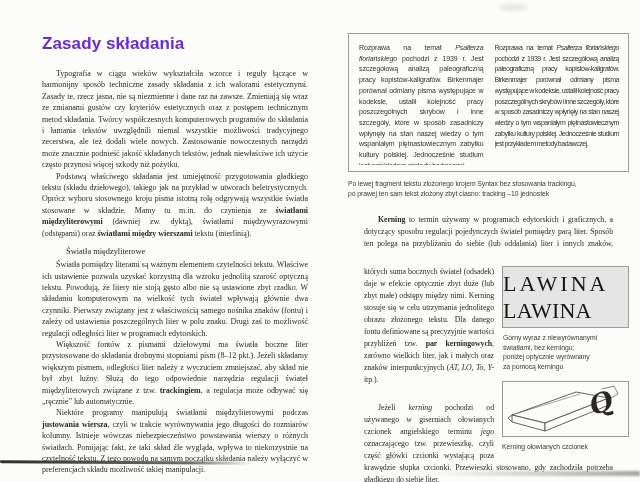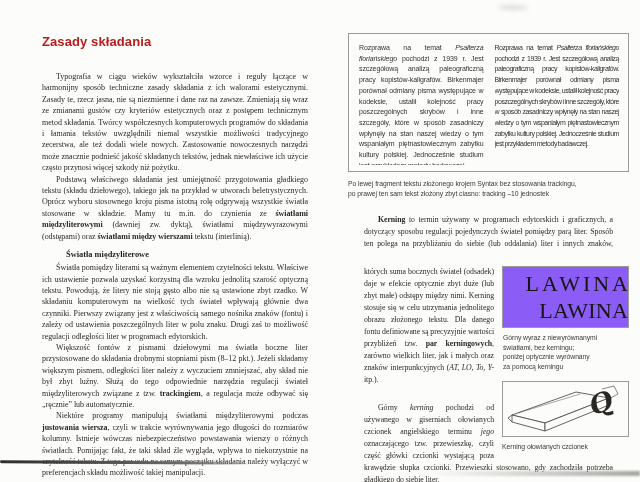--- a/index.html
+++ b/index.html
@@ -10,28 +10,28 @@
     color:#2c2825;
     overflow:hidden;
     position:relative;
   }
   #scan{position:absolute;inset:0;width:640px;height:482px;background:#fcfcfa;}
 
   
   .left-page{position:absolute;left:42px;top:34px;width:266px;}
   .page-title{
     font-family:"Liberation Sans", sans-serif;
-    font-weight:bold;font-size:13px;letter-spacing:.1px;
-    color:#b91c1c;margin:0 0 22px 0;
+    font-weight:bold;font-size:17px;letter-spacing:.1px;
+    color:#6d28d9;margin:0 0 14px 0;
   }
   .body-text{font-size:8px;line-height:11.4px;text-align:justify;letter-spacing:-.03px;hyphens:auto;}
   .body-text p.para{margin:0;}
   .body-text p.indent{text-indent:14px;}
   .subheading{
-    font-size:8.4px;font-weight:bold;margin:8px 0 3px 0;color:#241f1c;padding-left:24px;
+    font-size:8.4px;font-weight:normal;margin:8px 0 3px 0;color:#241f1c;padding-left:24px;
   }
   .st-b{font-weight:bold;}
   .st-i{font-style:italic;}
 
   
   .right-page{position:absolute;left:348px;top:33px;width:281px;}
   .track-box{
     box-sizing:border-box;border:1px solid #9b9b98;background:#fcfcfa;
     height:139px;display:flex;gap:11px;padding:9px 9px 6px 10px;
   }
@@ -49,22 +49,22 @@
   .track-caption{margin-top:7px;}
 
   .kern-flow{margin-top:11px;font-size:7.8px;line-height:12px;text-align:justify;letter-spacing:-.05px;hyphens:auto;}
   .kern-flow p.para{margin:16px;}
   .kern-flow p.indent{text-indent:14px;}
   .jlast{text-align-last:justify;}
 
   .fig-col{float:right;width:127px;margin-left:8px;margin-bottom:2px;}
   .lawina-box{
     box-sizing:border-box;border:1px solid #9b9b98;height:62px;
-    display:flex;flex-direction:column;justify-content:center;align-items:flex-end;
-    font-family:"Liberation Serif", serif;color:#181512;background:#8b5cf6;
+    display:flex;flex-direction:column;justify-content:center;align-items:flex-start;
+    font-family:"Liberation Serif", serif;color:#181512;background:#e5e5e5;
   }
   .lawina-word{font-size:22px;line-height:27px;display:block;}
   .lawina-word.loose{letter-spacing:3px;margin-right:-3px;}
   .lawina-word.kerned{letter-spacing:.2px;}
   .lawina-caption{margin:5px 0 9px 1px;}
   .lead-box{
     box-sizing:border-box;border:1px solid #9b9b98;height:56px;background:#fcfcfa;
     display:flex;align-items:center;justify-content:center;
   }
   .lead-caption{margin-top:5px;}
@@ -137,21 +137,21 @@
               <path d="M96,5 L108,2 L112,10 L101,16" stroke-width="0.7"></path>
             </g>
             <text x="84" y="30" transform="rotate(-19 90 22)" font-family="DejaVu Serif, serif" font-style="italic" font-weight="bold" font-size="27" fill="#2a2623">Q</text>
           </svg>
         </div>
         <div class="figure-caption lead-caption">Kerning ołowianych czcionek</div>
       </div>
 
       <div>
           <p class="para"><span>których suma bocznych świateł (odsadek) daje w efekcie optycznie zbyt duże (lub zbyt małe) odstępy między nimi. Kerning stosuje się w celu utrzymania jednolitego obrazu złożonego tekstu. Dla danego fontu definiowane są precyzyjnie wartości przybliżeń tzw. </span><span class="st-b">par kerningowych</span><span>, zarówno wielkich liter, jak i małych oraz znaków interpunkcyjnych (</span><span class="st-i">AT, LO, To, Y-</span><span> itp.).</span></p>
-          <p class="para indent"><span>Górny </span><span class="st-i">kerning</span><span> pochodzi od używanego w giserniach ołowianych czcionek angielskiego terminu </span><span class="st-i">jego</span><span> oznaczającego tzw. przewieszkę, czyli część główki czcionki wystającą poza krawędzie słupka czcionki. Przewieszki stosowano, gdy zachodziła potrzeba gładkiego do siebie liter.</span></p>
+          <p class="para indent"><span>Jeżeli </span><span class="st-i">kerning</span><span> pochodzi od używanego w giserniach ołowianych czcionek angielskiego terminu </span><span class="st-i">jego</span><span> oznaczającego tzw. przewieszkę, czyli część główki czcionki wystającą poza krawędzie słupka czcionki. Przewieszki stosowano, gdy zachodziła potrzeba gładkiego do siebie liter.</span></p>
           <p class="para indent"><span>W fontach komputerowych litery niektórych krojów pism są tak umieszczone w polu znaku, że bez kerningu mają przewieszki.</span></p>
         </div>
     </div>
   </div>
 
   <div class="edge-left"></div>
   <div class="edge-right"></div>
   <div class="smudge-top"></div>
 
 </div>

